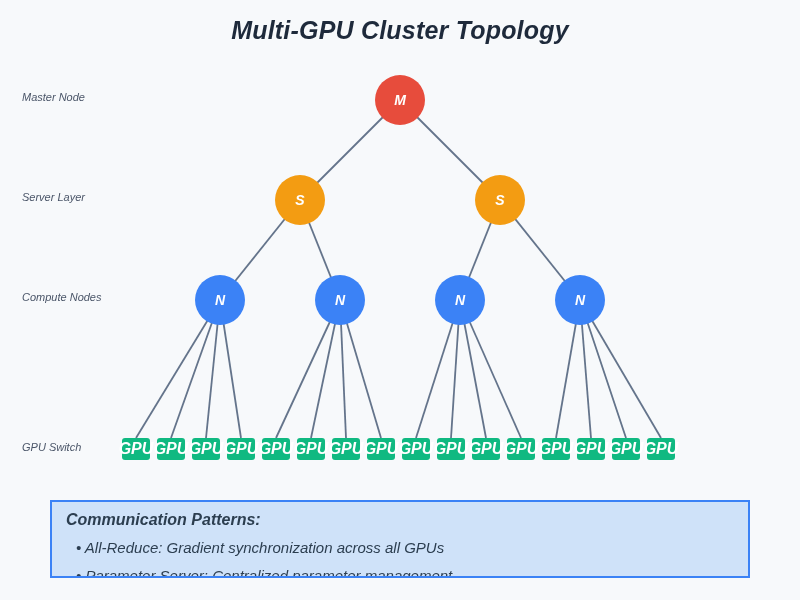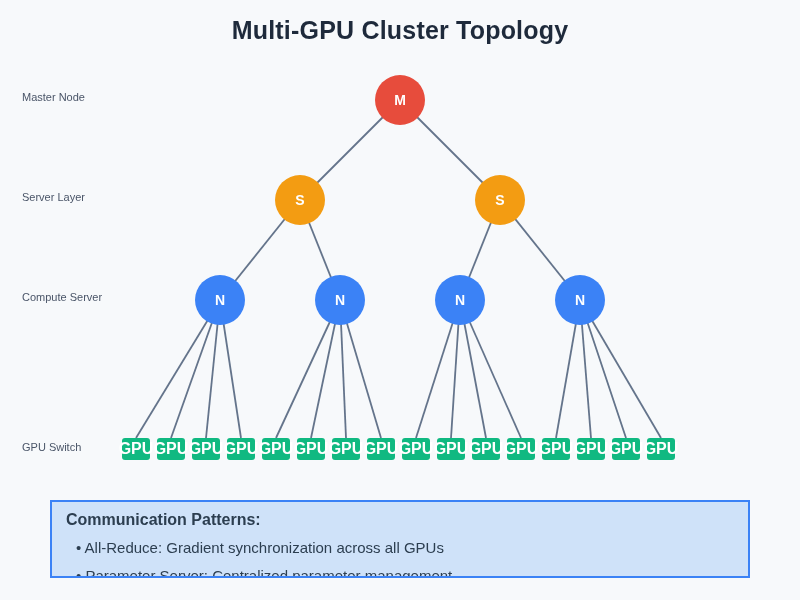--- a/index.html
+++ b/index.html
@@ -2,21 +2,21 @@
 <html><head>
 <meta charset="utf-8">
 <style>
   html, body { margin: 0; padding: 0; }
   body {
     width: 800px; height: 600px;
     background: #f7f9fb;
     font-family: "Liberation Sans", "DejaVu Sans", sans-serif;
     overflow: hidden;
   }
-  .canvas { position: relative; width: 800px; height: 433px; }
+  .canvas { position: relative; width: 800px; height: 433px; font-style: italic; }
 
   .diagram-title {
     position: absolute; left: 0; top: 16px; width: 800px;
     text-align: center;
     font-size: 25px; font-weight: 700; color: #1e2a3b;
     letter-spacing: 0.2px;
   }
 
   .edges-layer { position: absolute; left: 0; top: 0; }
   .edges-layer line { stroke: #64748b; stroke-width: 1.8; }
@@ -91,21 +91,21 @@
       <line x1="460" y1="300" x2="521" y2="438"></line>
       <line x1="580" y1="300" x2="556" y2="438"></line>
       <line x1="580" y1="300" x2="591" y2="438"></line>
       <line x1="580" y1="300" x2="626" y2="438"></line>
       <line x1="580" y1="300" x2="661" y2="438"></line>
     </g>
   </svg>
 
   <div class="row-label master">Master Node</div>
   <div class="row-label switch">Server Layer</div>
-  <div class="row-label compute">Compute Server</div>
+  <div class="row-label compute">Compute Nodes</div>
   <div class="row-label gpu">GPU Switch</div>
 
   <div class="node master">M</div>
 
   <div class="node switch" style="left:275px;">S</div>
   <div class="node switch" style="left:475px;">S</div>
 
   <div class="node compute" style="left:195px;">N</div>
   <div class="node compute" style="left:315px;">N</div>
   <div class="node compute" style="left:435px;">N</div>

